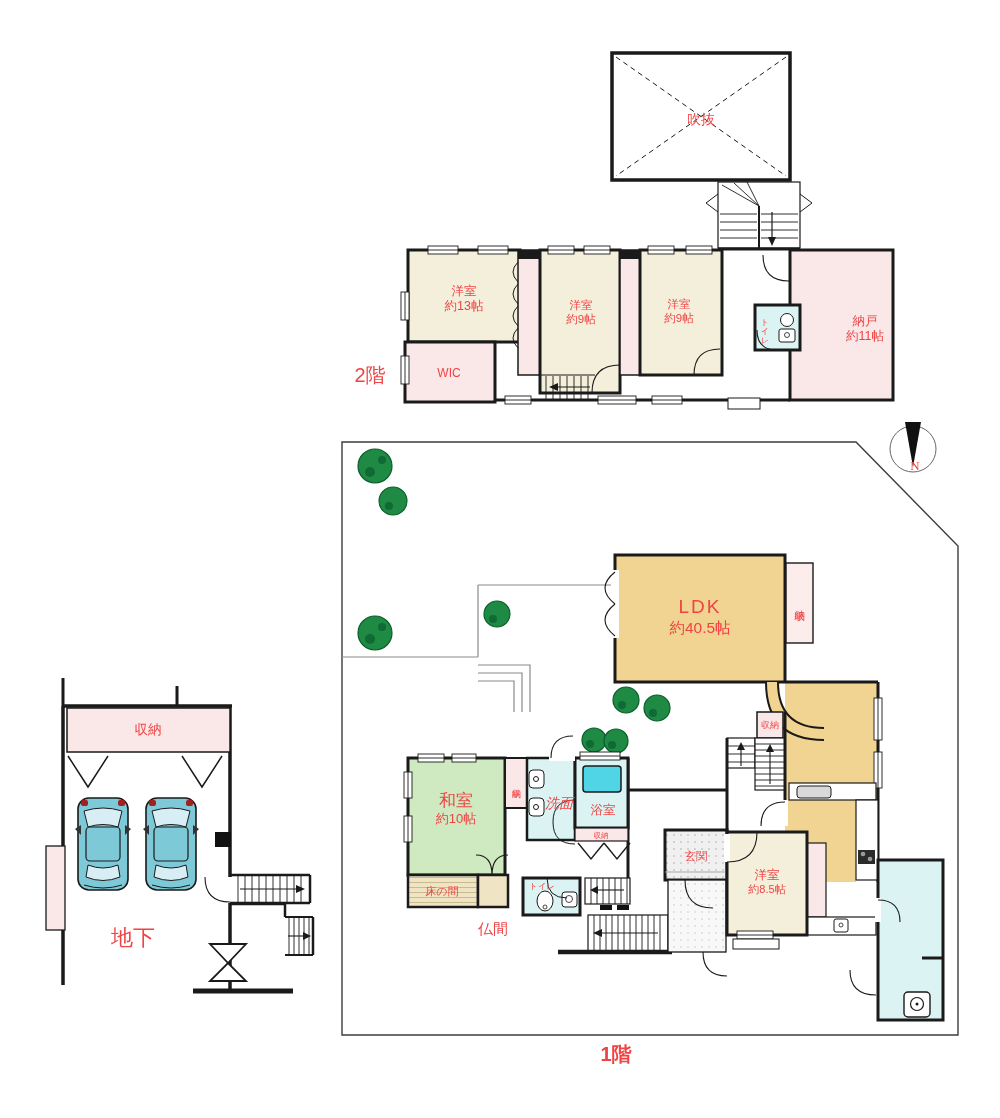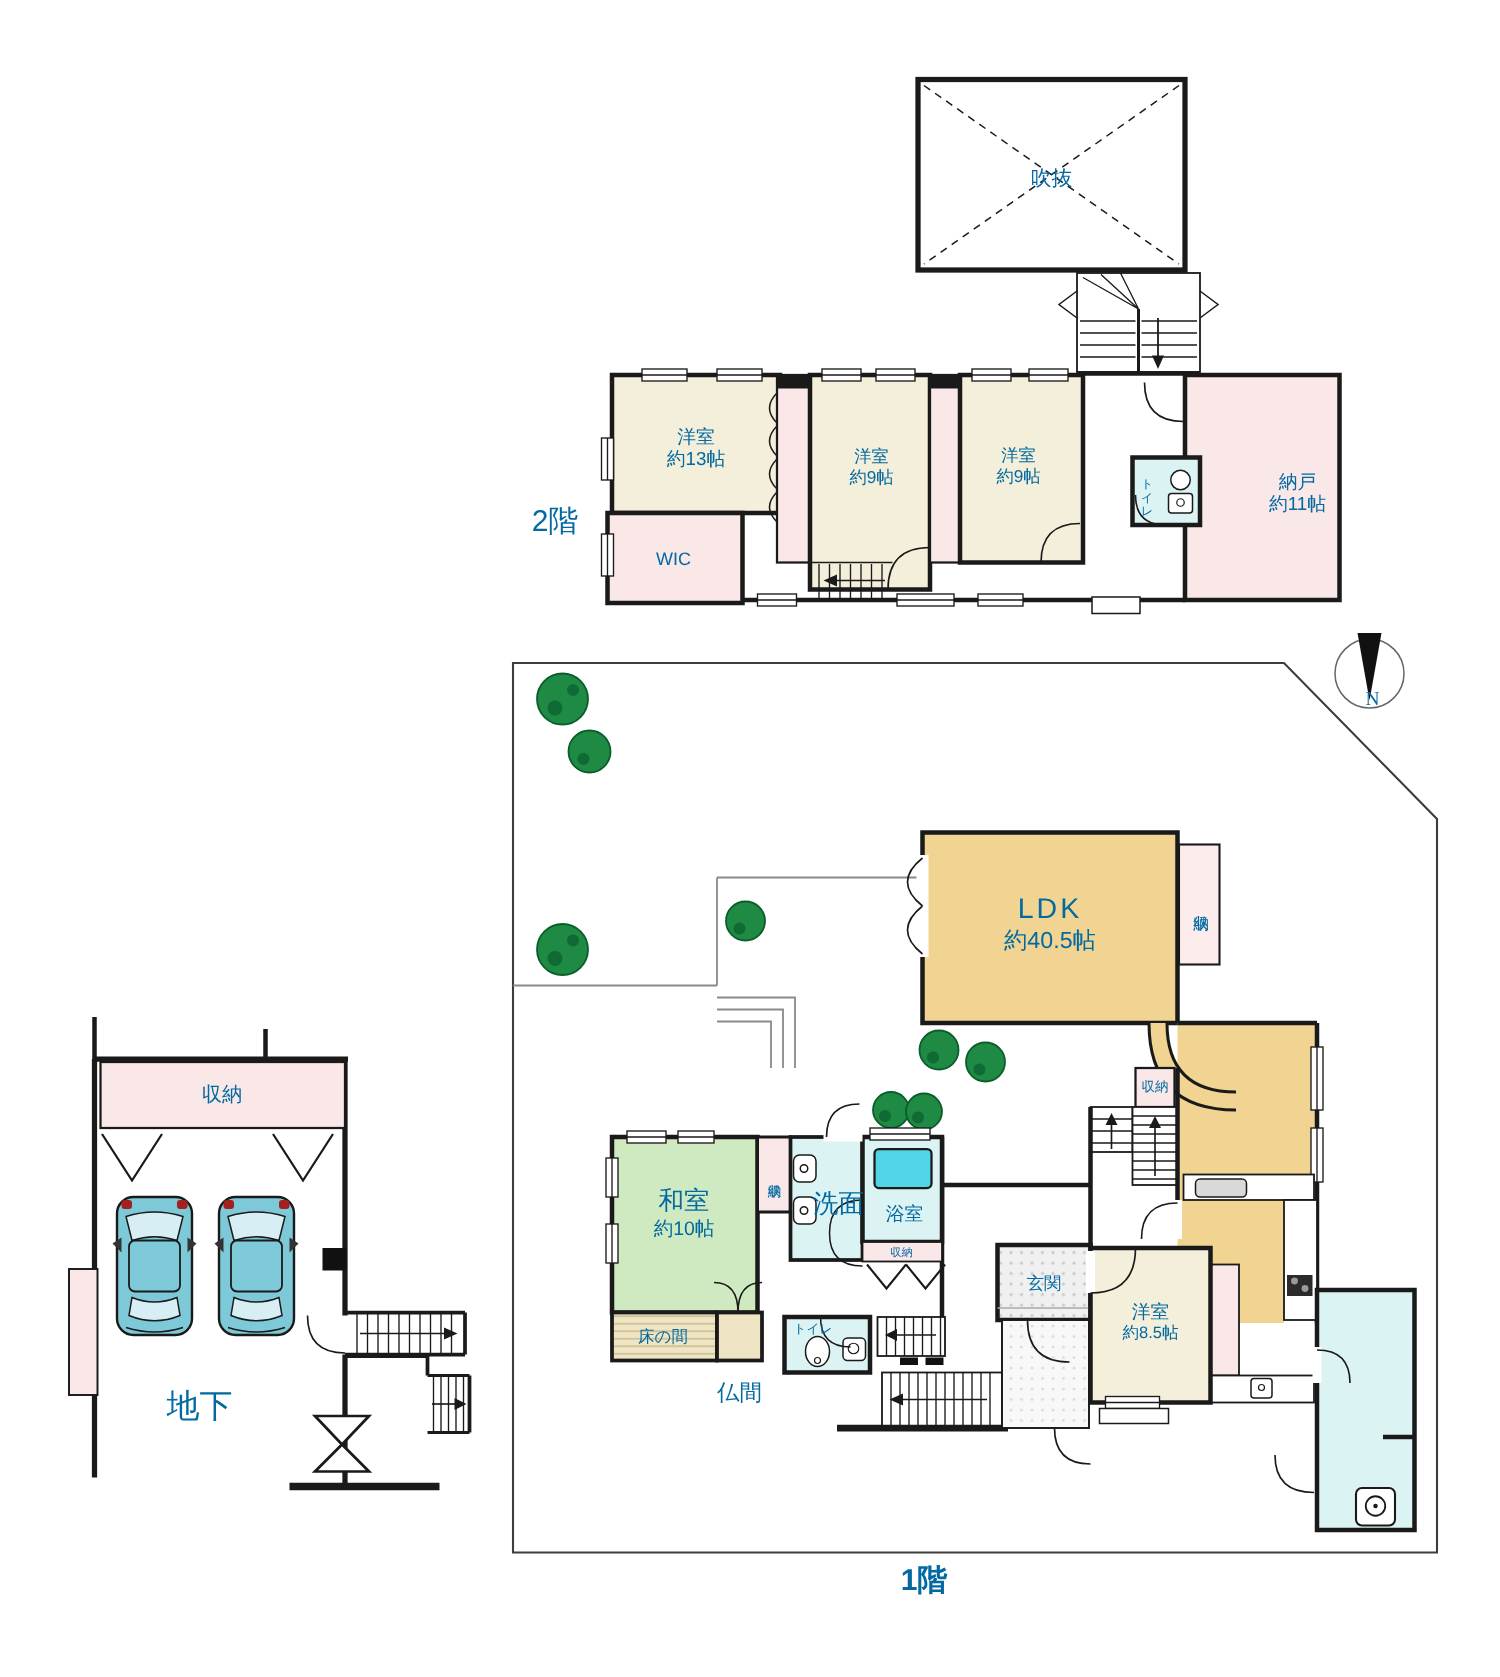--- a/index.html
+++ b/index.html
@@ -1,19 +1,19 @@
 <!DOCTYPE html>
 <html><head>
 <meta charset="utf-8">
 <style>
   html,body{margin:0;padding:0;background:#fff;}
   .stage{position:relative;width:1000px;height:1118px;background:#ffffff;overflow:hidden;
          font-family:"Liberation Sans","DejaVu Sans",sans-serif;}
   .stage svg{position:absolute;left:0;top:0;}
-  .lbl{position:absolute;transform:translate(-50%,-50%);color:#0369a1;white-space:nowrap;
+  .lbl{position:absolute;transform:translate(-50%,-50%);color:#ef4444;white-space:nowrap;
        text-align:center;line-height:1.2;}
   .lbl span{display:block;}
   .v{writing-mode:vertical-rl;}
   .big{font-size:20px;}
 </style>
 </head>
 <body>
 
 <div class="stage">
 
@@ -329,21 +329,21 @@
           <polygon points="303,932 303,940 311,936" fill="#1a1a1a" stroke="none"></polygon>
     </g>
     <line x1="193" y1="991" x2="293" y2="991" stroke-width="5"></line>
     <g>
       <polygon points="210,944 246,944 228,963" fill="#fff" stroke-width="1.8"></polygon>
       <polygon points="210,981 246,981 228,963" fill="#fff" stroke-width="1.8"></polygon>
     </g>
   </g>
 </svg>
 
-<div class="lbl big" style="left:370px;top:348px;">2階</div>
+<div class="lbl big" style="left:370px;top:375px;">2階</div>
 <div class="lbl big" style="left:616px;top:1054px;font-weight:bold;">1階</div>
 <div class="lbl" style="left:133px;top:938px;font-size:22px;">地下</div>
 <div class="lbl" style="left:915px;top:466px;font-size:13px;font-family:'Liberation Serif','DejaVu Serif',serif;">N</div>
 
 <div class="lbl" style="left:701px;top:119px;font-size:14px;">吹抜</div>
 <div class="lbl" style="left:464px;top:299px;font-size:12.5px;">
   <span>洋室</span>
   <span>約13帖</span>
 </div>
 <div class="lbl" style="left:449px;top:373px;font-size:12px;">WIC</div>
@@ -365,21 +365,21 @@
   <span style="font-size:19px;letter-spacing:2px;">LDK</span>
   <span>約40.5帖</span>
 </div>
 <div class="lbl v" style="left:800px;top:602px;font-size:10.5px;">収納</div>
 <div class="lbl" style="left:770px;top:725px;font-size:9px;">収納</div>
 <div class="lbl" style="left:456px;top:809px;font-size:13px;">
   <span style="font-size:17px;">和室</span>
   <span>約10帖</span>
 </div>
 <div class="lbl v" style="left:516px;top:782px;font-size:9px;">収納</div>
-<div class="lbl" style="left:559px;top:803px;font-size:17px;">洗面</div>
+<div class="lbl" style="left:559px;top:803px;font-size:14px;font-style:italic;">洗面</div>
 <div class="lbl" style="left:603px;top:810px;font-size:12.5px;">浴室</div>
 <div class="lbl" style="left:601px;top:835px;font-size:7.5px;">収納</div>
 <div class="lbl" style="left:442px;top:892px;font-size:11px;">床の間</div>
 <div class="lbl" style="left:493px;top:929px;font-size:15px;">仏間</div>
 <div class="lbl" style="left:542px;top:886px;font-size:8.5px;">トイレ</div>
 <div class="lbl" style="left:696px;top:857px;font-size:11.5px;">玄関</div>
 <div class="lbl" style="left:767px;top:882px;font-size:11px;">
   <span style="font-size:12.5px;">洋室</span>
   <span>約8.5帖</span>
 </div>

